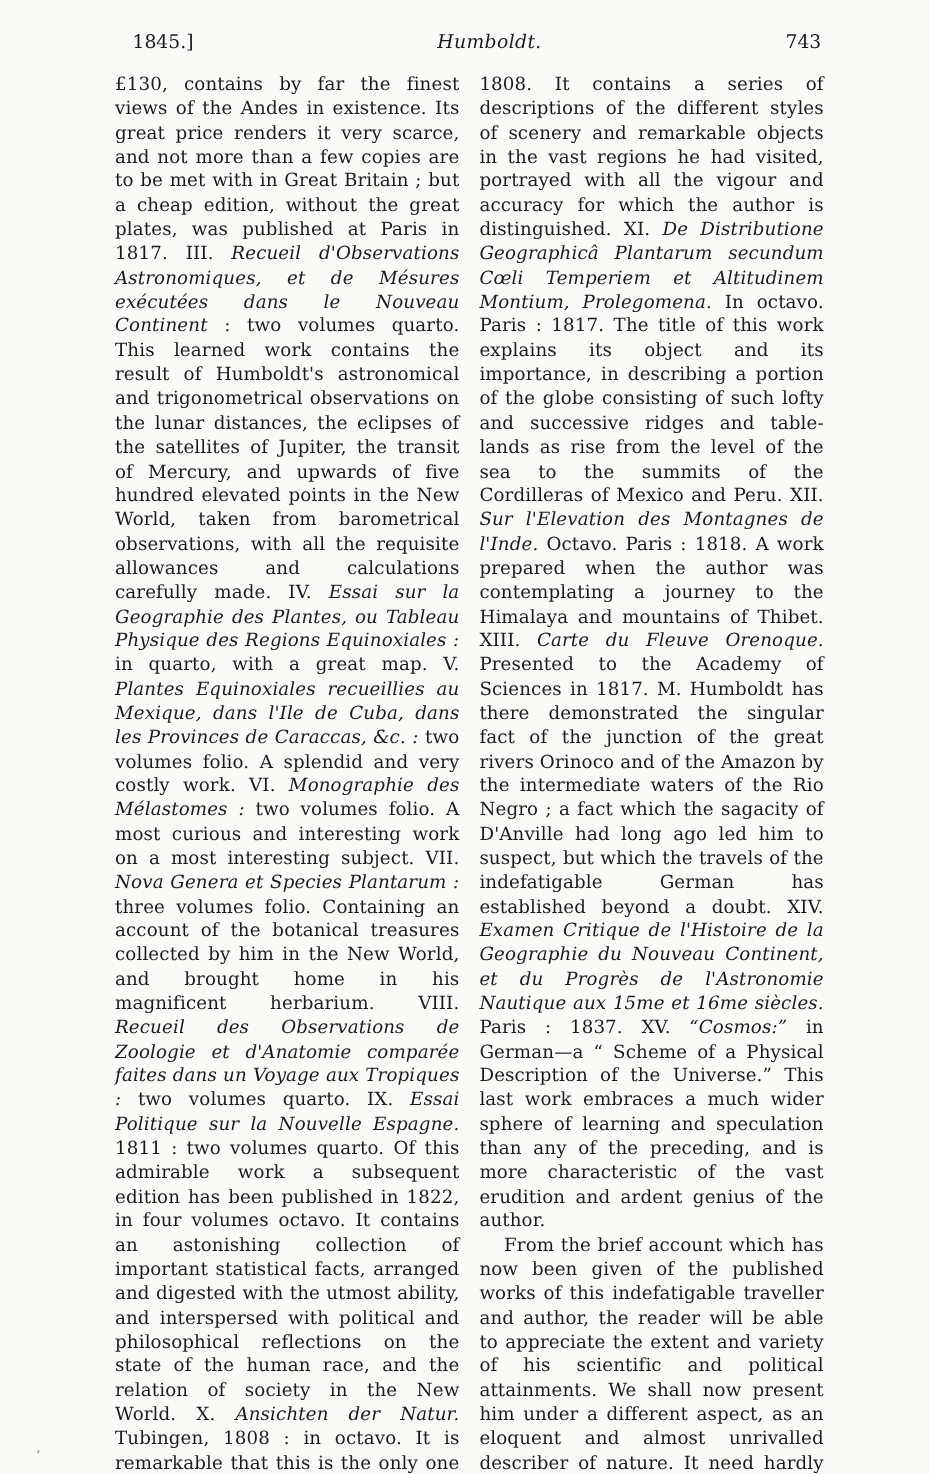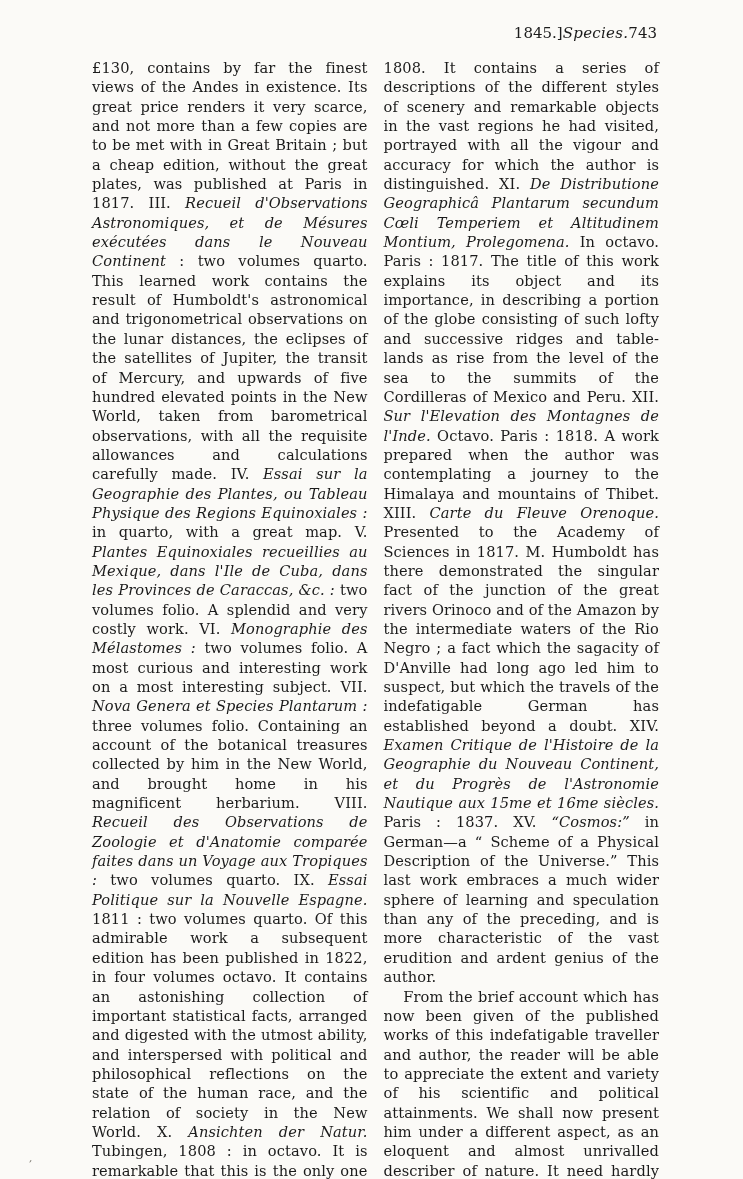--- a/index.html
+++ b/index.html
@@ -14,21 +14,21 @@
     margin: 0;
     background: #fbfaf7;
     box-sizing: border-box;
     padding: 24px 84px 0 92px;
     font-family: "DejaVu Serif", "Liberation Serif", serif;
     color: #1b1b1b;
     overflow: hidden;
   }
   .page-header {
     display: flex;
-    justify-content: flex-end;
+    justify-content: space-between;
     align-items: baseline;
     font-size: 15px;
     margin: 0 2px 16px 14px;
   }
   .running-title {
     font-style: italic;
     letter-spacing: 0.3px;
   }
   .columns {
     display: flex;
@@ -57,21 +57,21 @@
     color: #8a877f;
     transform: rotate(12deg);
   }
 </style>
 </head>
 <body>
 
 <div class="page">
   <div class="page-header">
     <span>1845.]</span>
-    <span class="running-title">Species.</span>
+    <span class="running-title">Humboldt.</span>
     <span>743</span>
   </div>
   <div class="columns">
     <div class="col" id="col-left">
         <p class="para"><span>£130, contains by far the finest views of the Andes in existence.  Its great price renders it very scarce, and not more than a few copies are to be met with in Great Britain ; but a cheap edition, without the great plates, was published at Paris in 1817.  III. </span><em>Recueil d'Observations Astronomiques, et de Mésures exécutées dans le Nouveau Continent</em><span> :  two volumes quarto. This learned work contains the result of Humboldt's astronomical and trigonometrical observations on the lunar distances, the eclipses of the satellites of Jupiter, the transit of Mercury, and upwards of five hundred elevated points in the New World, taken from barometrical observations, with all the requisite allowances and calculations carefully made.  IV. </span><em>Essai sur la Geographie des Plantes, ou Tableau Physique des Regions Equinoxiales :</em><span> in quarto, with a great map.  V. </span><em>Plantes Equinoxiales recueillies au Mexique, dans l'Ile de Cuba, dans les Provinces de Caraccas, &amp;c. :</em><span> two volumes folio. A splendid and very costly work. VI. </span><em>Monographie des Mélastomes :</em><span> two volumes folio.  A most curious and interesting work on a most interesting subject.  VII. </span><em>Nova Genera et Species Plantarum :</em><span> three volumes folio.  Containing an account of the botanical treasures collected by him in the New World, and brought home in his magnificent herbarium.  VIII. </span><em>Recueil des Observations de Zoologie et d'Anatomie comparée faites dans un Voyage aux Tropiques :</em><span> two volumes quarto.  IX. </span><em>Essai Politique sur la Nouvelle Espagne.</em><span>  1811 : two volumes quarto.  Of this admirable work a subsequent edition has been published in 1822, in four volumes octavo.  It contains an astonishing collection of important statistical facts, arranged and digested with the utmost ability, and interspersed with political and philosophical reflections on the state of the human race, and the relation of society in the New World. X. </span><em>Ansichten der Natur.</em><span>  Tubingen, 1808 : in octavo.  It is remarkable that this is the only one of the learned author's works on Spanish America which originally appeared in his own language ; but it was soon translated into French under the title of </span></p>
       </div>
     <div class="col" id="col-right">
         <p class="para"><span>1808.  It contains a series of descriptions of the different styles of scenery and remarkable objects in the vast regions he had visited, portrayed with all the vigour and accuracy for which the author is distinguished. XI. </span><em>De Distributione Geographicâ Plantarum secundum Cœli Temperiem et Altitudinem Montium, Prolegomena.</em><span> In octavo.  Paris : 1817.  The title of this work explains its object and its importance, in describing a portion of the globe consisting of such lofty and successive ridges and table-lands as rise from the level of the sea to the summits of the Cordilleras of Mexico and Peru.  XII. </span><em>Sur l'Elevation des Montagnes de l'Inde.</em><span>  Octavo.  Paris : 1818.  A work prepared when the author was contemplating a journey to the Himalaya and mountains of Thibet.  XIII. </span><em>Carte du Fleuve Orenoque.</em><span>  Presented to the Academy of Sciences in 1817.  M. Humboldt has there demonstrated the singular fact of the junction of the great rivers Orinoco and of the Amazon by the intermediate waters of the Rio Negro ; a fact which the sagacity of D'Anville had long ago led him to suspect, but which the travels of the indefatigable German has established beyond a doubt.  XIV. </span><em>Examen Critique de l'Histoire de la Geographie du Nouveau Continent, et du Progrès de l'Astronomie Nautique aux 15me et 16me siècles.</em><span> Paris : 1837.  XV. </span><em>“Cosmos:”</em><span> in German—a “ Scheme of a Physical Description of the Universe.”  This last work embraces a much wider sphere of learning and speculation than any of the preceding, and is more characteristic of the vast erudition and ardent genius of the author.</span></p>
         <p class="para indent"><span>From the brief account which has now been given of the published works of this indefatigable traveller and author, the reader will be able to appreciate the extent and variety of his scientific and political attainments. We shall now present him under a different aspect, as an eloquent and almost unrivalled describer of nature. It need hardly be said that it is on these splendid pictures, more even than the numerous and valuable additions he has made to the treasures of science, that his reputation with the world in general is founded.</span></p>
       </div>

